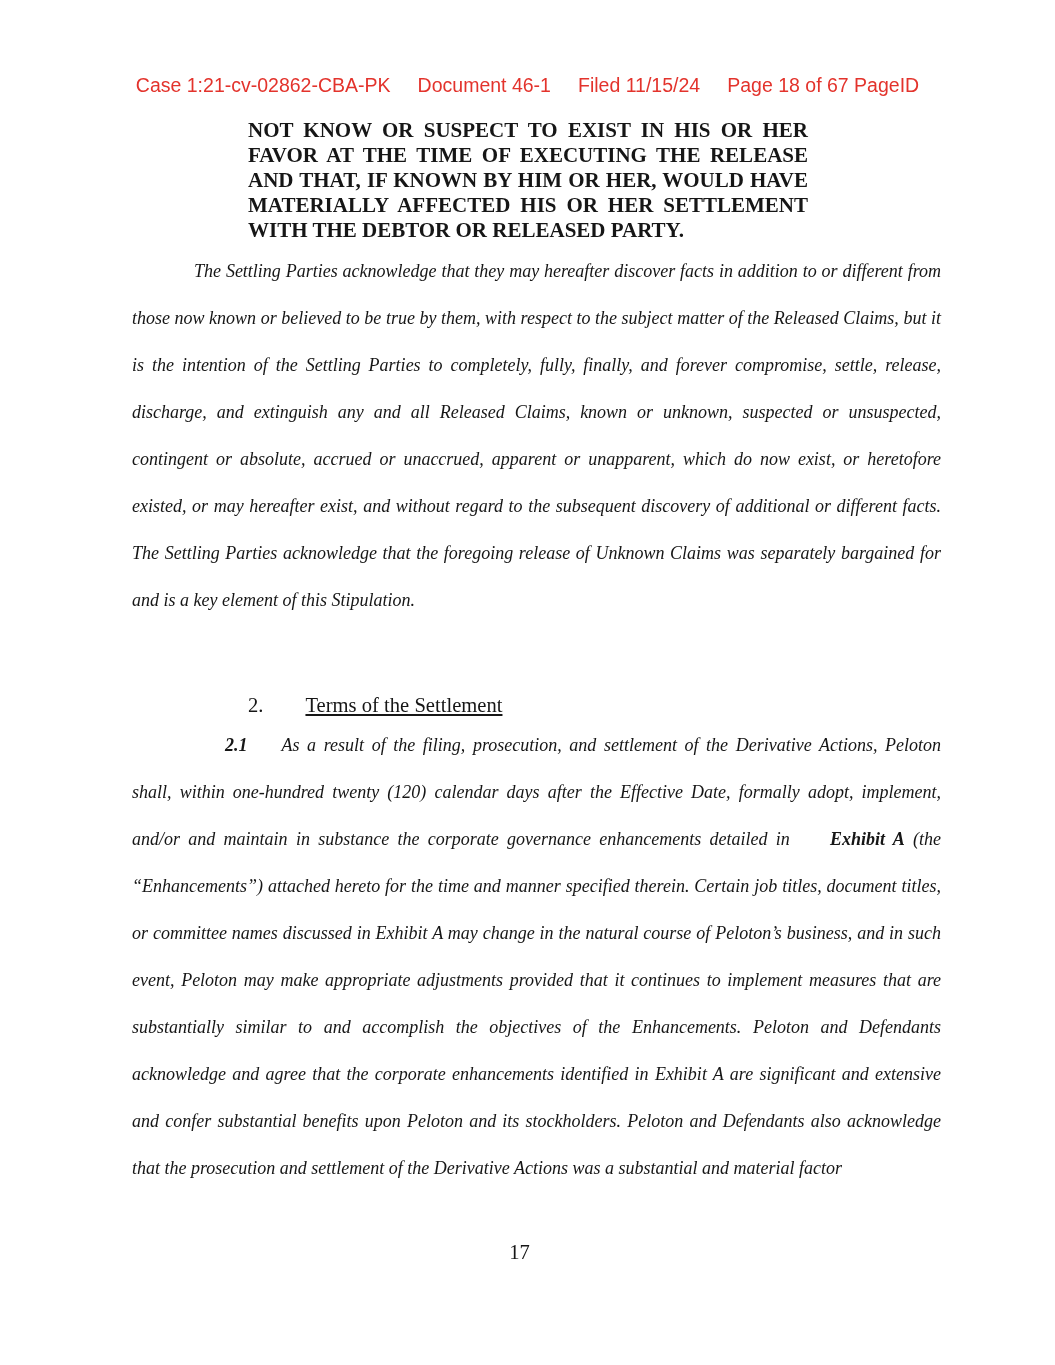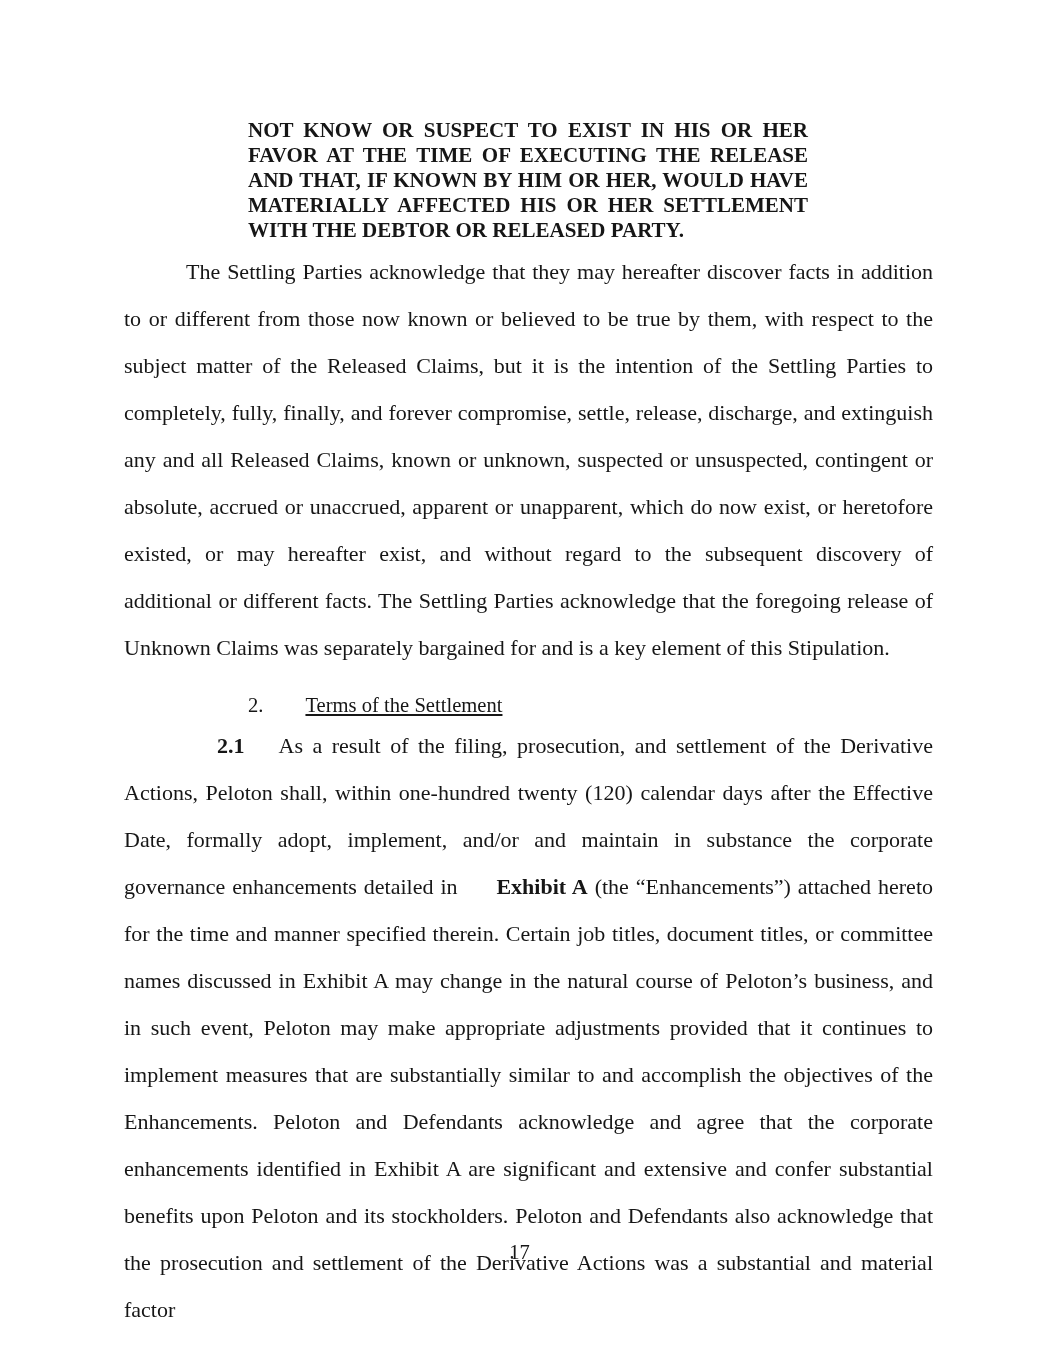--- a/index.html
+++ b/index.html
@@ -33,25 +33,26 @@
     left: 248px;
     width: 560px;
     font-weight: bold;
     font-size: 21px;
     line-height: 25px;
     text-align: justify;
   }
   
   .body-para {
     position: absolute;
-    left: 124px;
+    left: 132px;
     width: 809px;
-    font-size: 22px;
+    font-size: 18px;
     line-height: 47px;
     text-align: justify;
+    font-style: italic;
   }
   .para-unknown-claims { top: 248px; text-indent: 62px; }
   .para-2-1 { top: 722px; text-indent: 61px; }
   .section-heading {
     position: absolute;
     top: 691px;
     left: 248px;
     font-weight: normal;
     font-size: 20.6px;
     line-height: 28px;
@@ -69,20 +70,21 @@
     font-size: 20.6px;
     line-height: 26px;
   }
 </style>
 </head>
 <body>
 
 <div class="page">
 
   <div class="stamp">
+    <div>Case 1:21-cv-02862-CBA-PK     Document 46-1     Filed 11/15/24     Page 18 of 67 PageID</div>
   </div>
 
   <div class="release-quote">NOT KNOW OR SUSPECT TO EXIST IN HIS OR HER FAVOR AT THE TIME OF EXECUTING THE RELEASE AND THAT, IF KNOWN BY HIM OR HER, WOULD HAVE MATERIALLY AFFECTED HIS OR HER SETTLEMENT WITH THE DEBTOR OR RELEASED PARTY.</div>
 
   <div class="body-para para-unknown-claims">The Settling Parties acknowledge that they may hereafter discover facts in addition to or different from those now known or believed to be true by them, with respect to the subject matter of the Released Claims, but it is the intention of the Settling Parties to completely, fully, finally, and forever compromise, settle, release, discharge, and extinguish any and all Released Claims, known or unknown, suspected or unsuspected, contingent or absolute, accrued or unaccrued, apparent or unapparent, which do now exist, or heretofore existed, or may hereafter exist, and without regard to the subsequent discovery of additional or different facts.  The Settling Parties acknowledge that the foregoing release of Unknown Claims was separately bargained for and is a key element of this Stipulation.</div>
 
   <div class="section-heading">
     <span class="num">2.</span><span class="title">Terms of the Settlement</span>
   </div>
 

